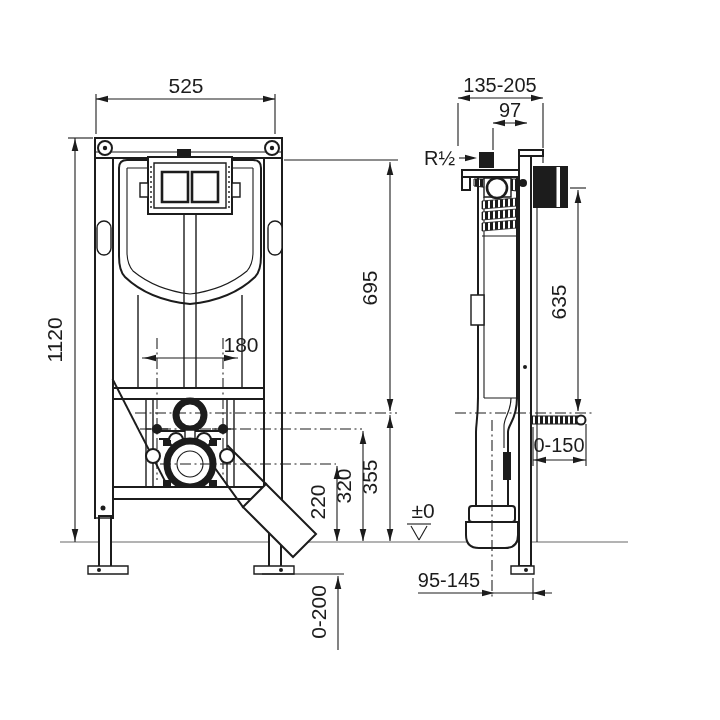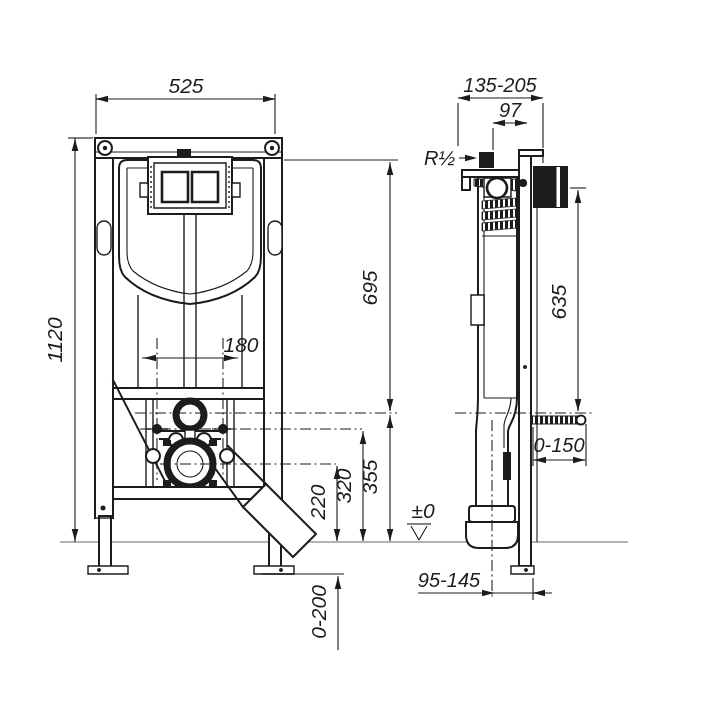--- a/index.html
+++ b/index.html
@@ -1,17 +1,17 @@
 <!DOCTYPE html>
 <html style="--line: #1c1c1c; --floor: #9a9a9a; --bg: #ffffff;"><head>
 <meta charset="utf-8">
 <style>
   :root{ --line:#1c1c1c; --floor:#9a9a9a; --bg:#ffffff; }
   html,body{margin:0;padding:0;background:var(--bg);}
-  .stage{width:628px;height:720px;position:relative;background:var(--bg);overflow:hidden;font-style:italic;}
+  .stage{width:628px;height:720px;position:relative;background:var(--bg);overflow:hidden;}
   svg{display:block;}
   svg *{vector-effect:non-scaling-stroke;}
   .o2{stroke:var(--line);stroke-width:2;fill:none;stroke-linecap:square;}
   .o2w{stroke:var(--line);stroke-width:2;fill:#fff;stroke-linecap:square;}
   .o25w{stroke:var(--line);stroke-width:2.6;fill:#fff;}
   .o15{stroke:var(--line);stroke-width:1.4;fill:none;}
   .o15w{stroke:var(--line);stroke-width:1.4;fill:#fff;}
   .thin{stroke:var(--line);stroke-width:1.1;fill:none;}
   .cl{stroke:var(--line);stroke-width:1.05;fill:none;stroke-dasharray:11 3.5 2 3.5;}
   .dot{stroke:var(--line);stroke-width:1.4;fill:none;stroke-dasharray:2 3;}

